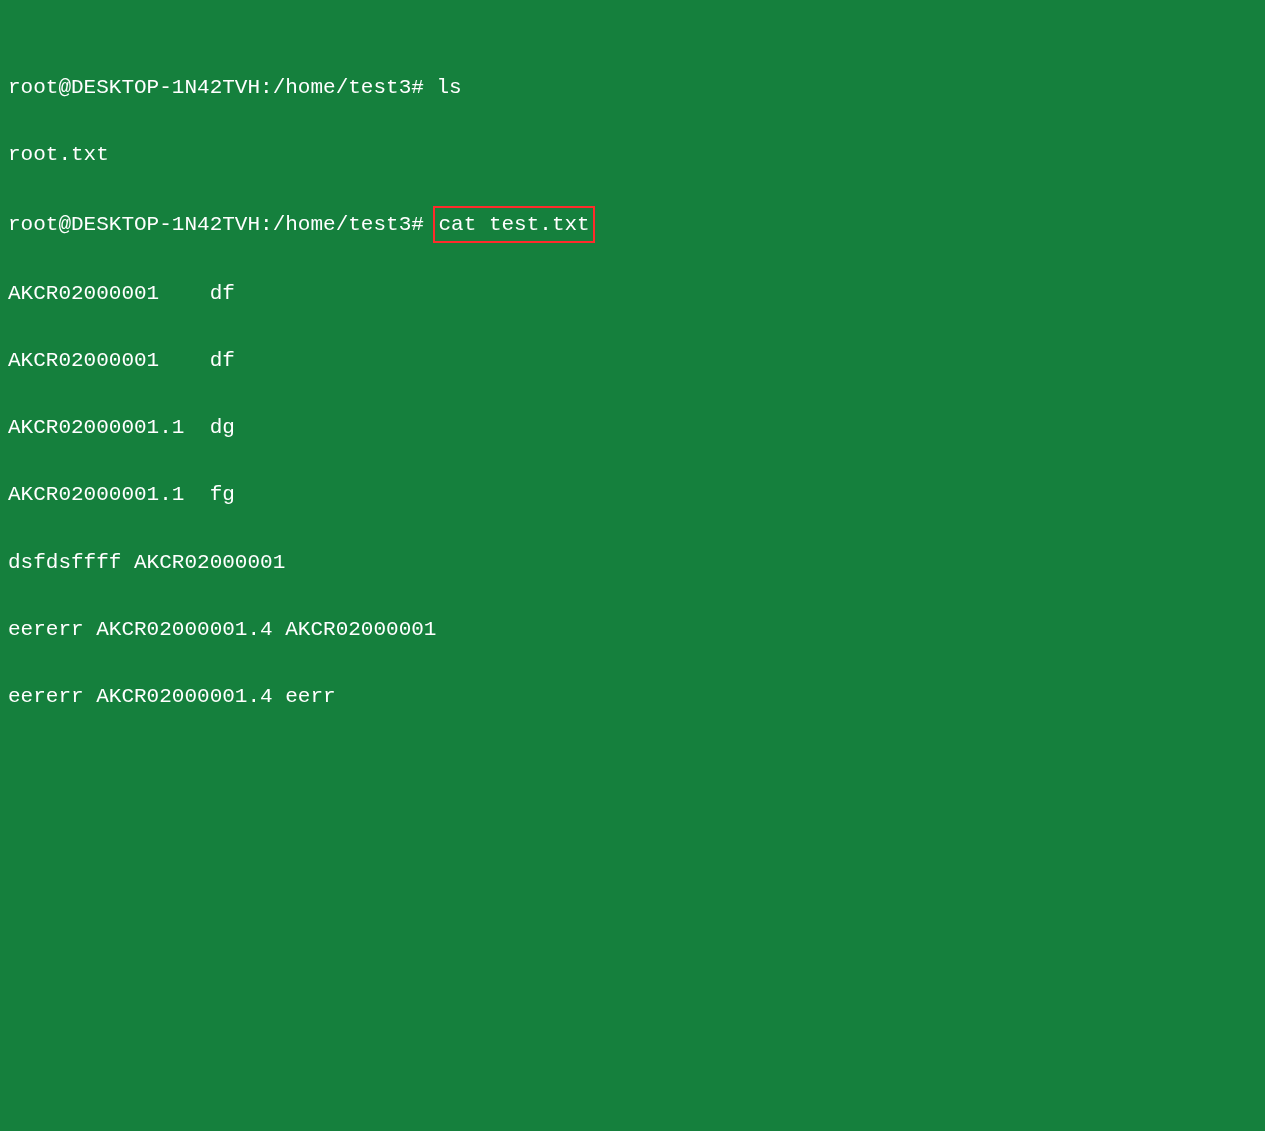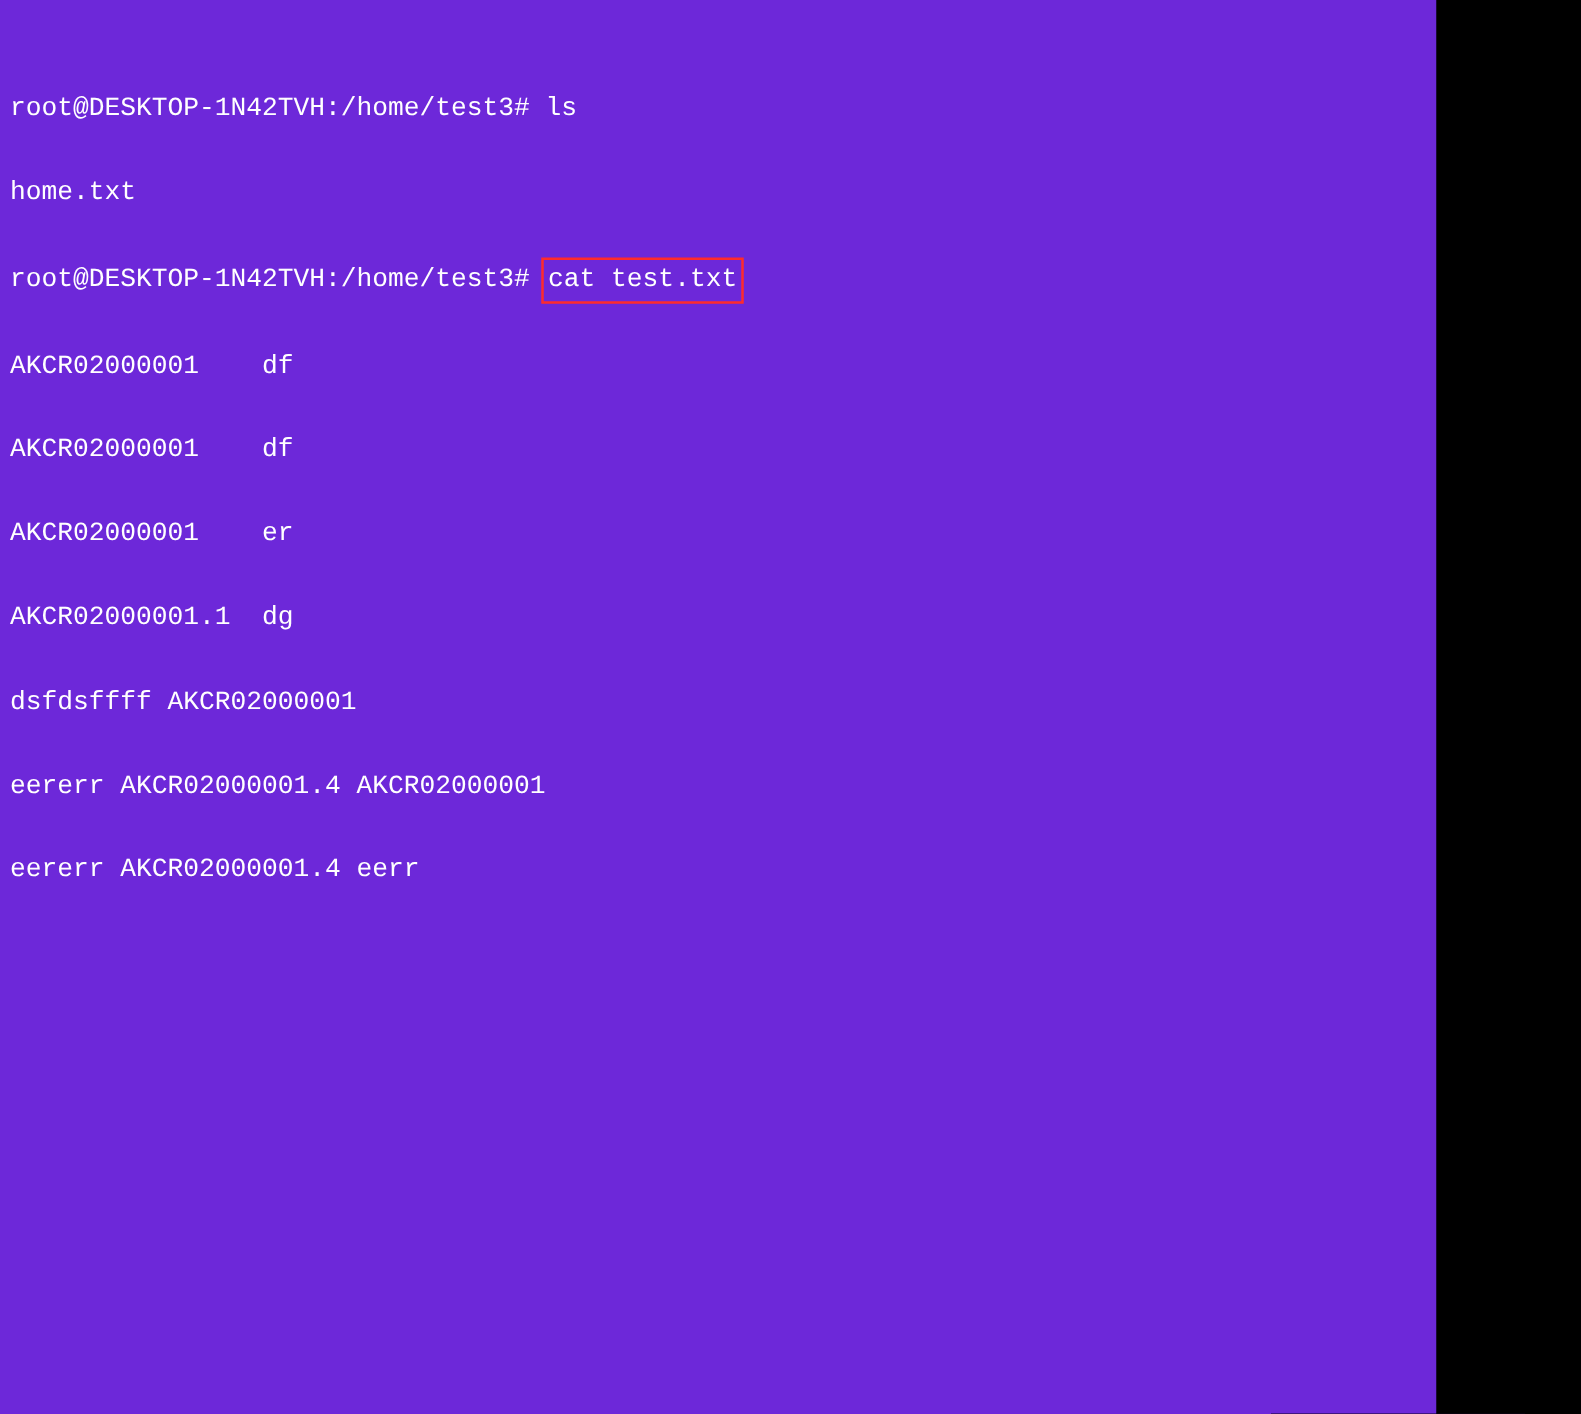--- a/index.html
+++ b/index.html
@@ -5,23 +5,23 @@
   html, body {
     margin: 0;
     padding: 0;
     background: #000;
     color: #fff;
     font-family: "Courier New", Consolas, monospace;
     font-size: 21px;
     line-height: 1.6;
   }
   .terminal {
-    width: 1149px;
+    width: 1265px;
     height: 1131px;
-    background: #6d28d9;
+    background: #15803d;
     padding: 4px 8px;
     box-sizing: border-box;
     white-space: pre;
     position: relative;
   }
   .line {
     display: block;
     white-space: pre;
   }
   .highlight-box {
@@ -32,26 +32,26 @@
     box-sizing: border-box;
     text-align: center;
   }
 </style>
 </head>
 <body>
 
 <div class="terminal">
 
 <span class="line"><span>root@DESKTOP-1N42TVH:/home/test3# </span><span>ls</span></span>
-<span class="line">home.txt</span>
+<span class="line">root.txt</span>
 <span class="line"><span>root@DESKTOP-1N42TVH:/home/test3# </span><span class="highlight-box"><span>cat test.txt</span></span></span>
 <span class="line">AKCR02000001    df</span>
 <span class="line">AKCR02000001    df</span>
-<span class="line">AKCR02000001    er</span>
 <span class="line">AKCR02000001.1  dg</span>
+<span class="line">AKCR02000001.1  fg</span>
 <span class="line">dsfdsffff AKCR02000001</span>
 <span class="line">eererr AKCR02000001.4 AKCR02000001</span>
 <span class="line">eererr AKCR02000001.4 eerr</span>
 
 
 
 
 
 
 

